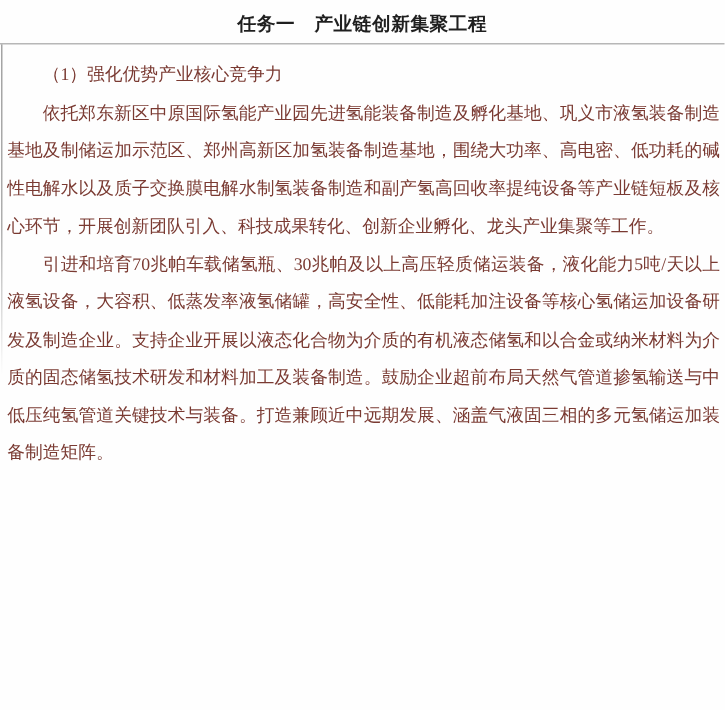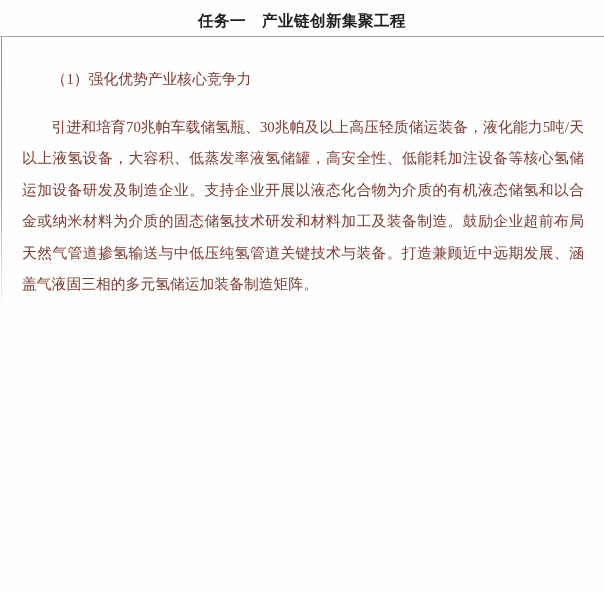--- a/index.html
+++ b/index.html
@@ -47,38 +47,39 @@
     left: 6px;
     right: 4px;
     color: var(--body-color, #7a3a32);
     font-size: 14.8px;
     line-height: 31.5px;
     text-align: justify;
     text-justify: inter-ideograph;
   }
 
   .content p {
-    margin: 16px;
+    margin: 0;
     text-indent: 2em;
   }
 </style>
 </head>
 <body>
 
 <div class="page">
 
   <div class="doc-title">任务一　产业链创新集聚工程</div>
 
   <div class="header-rule"></div>
 
   <div class="left-edge"></div>
 
   <div class="content">
 
     <p class="heading">（1）强化优势产业核心竞争力</p>
 
 
 
+    <p class="para">依托郑东新区中原国际氢能产业园先进氢能装备制造及孵化基地、巩义市液氢装备制造基地及制储运加示范区、郑州高新区加氢装备制造基地，围绕大功率、高电密、低功耗的碱性电解水以及质子交换膜电解水制氢装备制造和副产氢高回收率提纯设备等产业链短板及核心环节，开展创新团队引入、科技成果转化、创新企业孵化、龙头产业集聚等工作。</p>
 
     <p class="para">引进和培育70兆帕车载储氢瓶、30兆帕及以上高压轻质储运装备，液化能力5吨/天以上液氢设备，大容积、低蒸发率液氢储罐，高安全性、低能耗加注设备等核心氢储运加设备研发及制造企业。支持企业开展以液态化合物为介质的有机液态储氢和以合金或纳米材料为介质的固态储氢技术研发和材料加工及装备制造。鼓励企业超前布局天然气管道掺氢输送与中低压纯氢管道关键技术与装备。打造兼顾近中远期发展、涵盖气液固三相的多元氢储运加装备制造矩阵。</p>
 
   </div>
 </div>
 
 </body></html>

